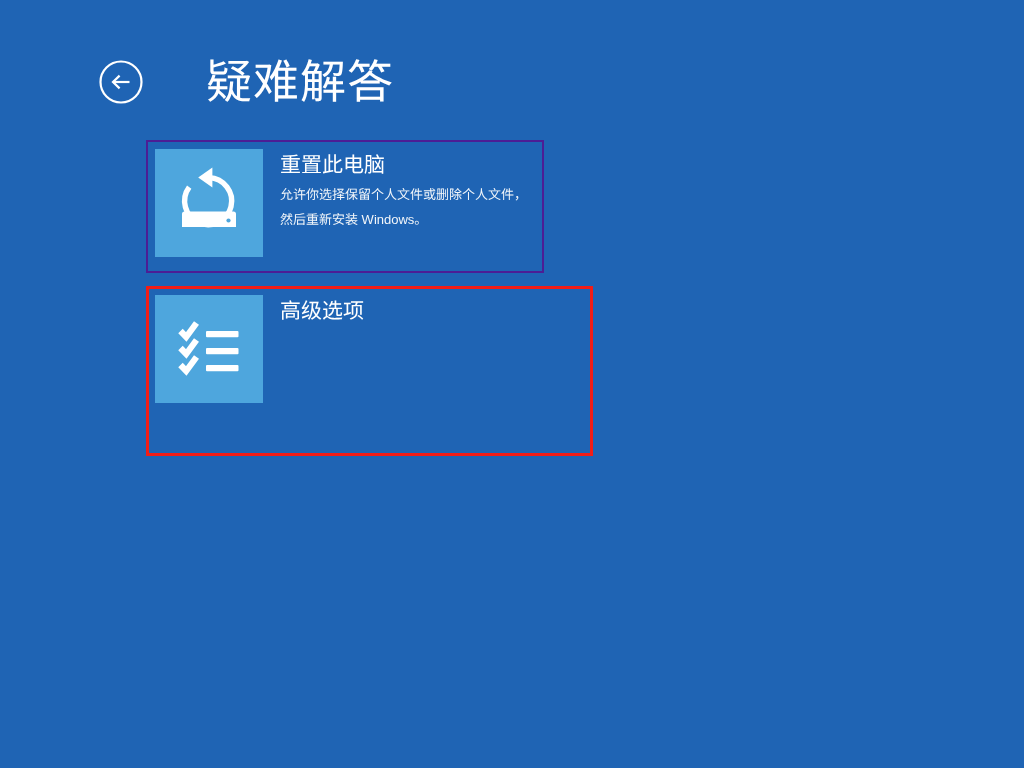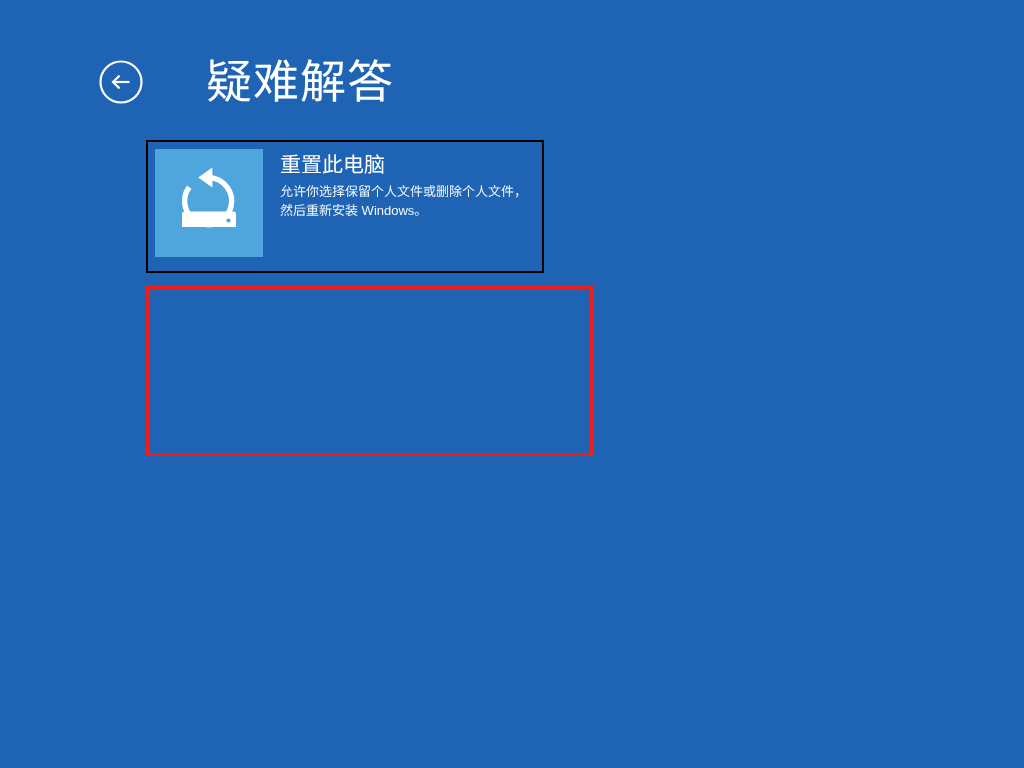--- a/index.html
+++ b/index.html
@@ -68,21 +68,21 @@
     box-sizing: border-box;
     display: flex;
     align-items: flex-start;
     width: 398px;
     height: 133px;
     padding: 9px 0 0 9px;
     background: transparent;
     cursor: pointer;
   }
   .option-item.focused {
-    border: 2px solid #000000;
+    border: 2px solid #4c1d95;
     padding: 7px 0 0 7px;
   }
 
   .option-icon {
     flex: 0 0 auto;
     width: 108px;
     height: 108px;
     background: #4ea6dd;
     display: block;
   }
@@ -100,21 +100,21 @@
   .option-label {
     font-size: 21px;
     line-height: 27px;
     font-weight: 400;
     white-space: nowrap;
     color: #ffffff;
   }
   .option-desc {
     margin-top: 4px;
     font-size: 13px;
-    line-height: 19px;
+    line-height: 25px;
     font-weight: 400;
     color: #f2f6fa;
     width: 252px;
   }
 
   
   #row-advanced {
     margin-top: 13px;
   }
 
@@ -164,18 +164,40 @@
             <circle cx="73.5" cy="71.5" r="2.1" fill="#4ea6dd"></circle>
           </svg>
         </span>
         <div class="option-text">
           <div class="option-label">重置此电脑</div>
           <div class="option-desc">允许你选择保留个人文件或删除个人文件，然后重新安装 Windows。</div>
         </div>
       </div>
     </div>
 
+    <div class="option-row" id="row-advanced">
+      <div class="option-item">
+        <span class="option-icon">
+          <svg viewBox="0 0 108 108" xmlns="http://www.w3.org/2000/svg" aria-hidden="true">
+            <g fill="none" stroke="#ffffff" stroke-width="6.2" stroke-linecap="butt" stroke-linejoin="miter">
+              <path d="M25.5 36.0 L31.2 42.0 L41.5 28.0"></path>
+              <path d="M25.5 53.0 L31.2 59.0 L41.5 45.0"></path>
+              <path d="M25.5 70.0 L31.2 76.0 L41.5 62.0"></path>
+            </g>
+            <g fill="#ffffff">
+              <rect x="51" y="36.0" width="32.5" height="6.2" rx="1"></rect>
+              <rect x="51" y="53.0" width="32.5" height="6.2" rx="1"></rect>
+              <rect x="51" y="70.0" width="32.5" height="6.2" rx="1"></rect>
+            </g>
+          </svg>
+        </span>
+        <div class="option-text">
+          <div class="option-label">高级选项</div>
+          <div class="option-desc"></div>
+        </div>
+      </div>
+    </div>
 
   </div>
 
   <div id="annotation-box"></div>
 
 </div>
 
 </body></html>

